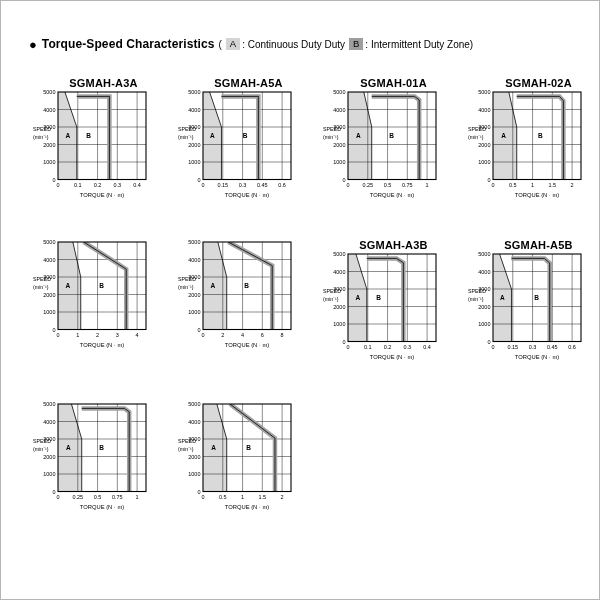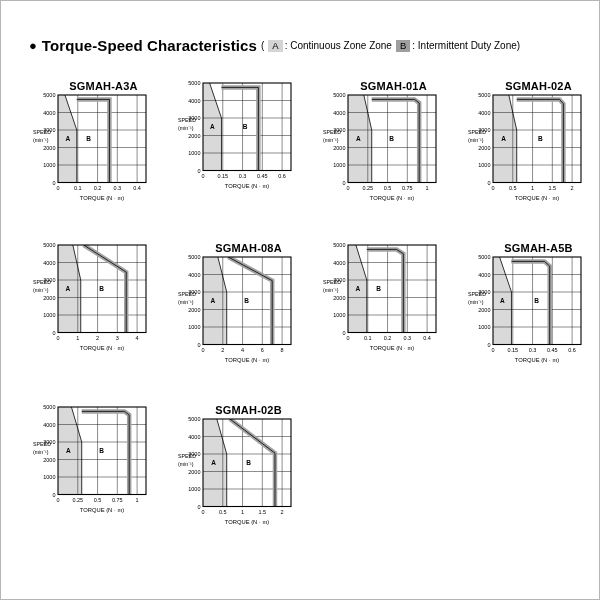--- a/index.html
+++ b/index.html
@@ -4,42 +4,42 @@
 <style>
   html,body{margin:0;padding:0;}
   body{
     width:600px;height:600px;background:#ffffff;
     border:1px solid #b5b5b5;box-sizing:border-box;
     font-family:"Liberation Sans",sans-serif;color:#000;
     overflow:hidden;
   }
   .header{margin:36px 0 0 28px;display:flex;align-items:center;white-space:nowrap;}
   .bullet{font-size:13px;line-height:13px;margin-right:5px;}
-  .header-title{font-size:15px;font-weight:bold;letter-spacing:0.1px;}
+  .header-title{font-size:12px;font-weight:bold;letter-spacing:0.1px;}
   .header-legend{font-size:10px;margin-left:4px;display:flex;align-items:center;}
   .header-legend span{margin-right:2px;}
   .chip{display:inline-block;padding:0 4px;font-size:9.5px;line-height:12px;margin:0 2px;}
   .chip-a{background:#d4d4d4;}
   .chip-b{background:#9e9e9e;}
   .charts{margin:26px 0 0 30px;display:grid;grid-template-columns:repeat(4,145px);row-gap:38px;}
   .chart{width:145px;}
   .chart-title{font-size:11px;font-weight:bold;text-align:center;height:12px;line-height:12px;letter-spacing:0.2px;}
   svg{display:block;}
   svg text{font-family:"Liberation Sans",sans-serif;}
 </style>
 </head>
 <body>
 
 <div class="header">
   <span class="bullet">●</span>
   <span class="header-title">Torque-Speed Characteristics</span>
   <span class="header-legend">
     <span>(</span>
     <span class="chip chip-a">A</span>
-    <span>: Continuous Zone Zone</span>
+    <span>: Continuous Duty Duty</span>
     <span class="chip chip-b">B</span>
     <span>: Intermittent Duty Zone)</span>
   </span>
 </div>
 
 <div class="charts" id="charts">
     <div class="chart">
       <div class="chart-title">SGMAH-A3A</div>
       <svg width="145" height="112" viewBox="0 0 145 112">
         <defs>
@@ -74,20 +74,21 @@
         <text x="46.7752808988764" y="98" font-size="5.5" text-anchor="middle" fill="#000" font-weight="normal">0.1</text>
         <text x="66.5505617977528" y="98" font-size="5.5" text-anchor="middle" fill="#000" font-weight="normal">0.2</text>
         <text x="86.32584269662921" y="98" font-size="5.5" text-anchor="middle" fill="#000" font-weight="normal">0.3</text>
         <text x="106.10112359550563" y="98" font-size="5.5" text-anchor="middle" fill="#000" font-weight="normal">0.4</text>
         <text x="71" y="108" font-size="5.8" text-anchor="middle" fill="#000" font-weight="normal">TORQUE (N · m)</text>
         <text x="2" y="42.37499999999999" font-size="5.3" text-anchor="start" fill="#000" font-weight="normal">SPEED</text>
         <text x="2" y="50.25" font-size="5.3" text-anchor="start" fill="#000" font-weight="normal">(min⁻¹)</text>
       </svg>
     </div>
     <div class="chart">
+      <div class="chart-title">SGMAH-A5A</div>
       <svg width="145" height="112" viewBox="0 0 145 112">
         <defs>
           <clipPath id="clip1">
             <rect x="27" y="3" width="88" height="87.5"></rect>
           </clipPath>
         </defs>
         <g clip-path="url(#clip1)">
           <polygon points="27,90.5 27,3 33.59176029962547,3 45.45692883895131,38 45.45692883895131,90.5" fill="#d9d9d9"></polygon>
           <line x1="46.7752808988764" y1="3" x2="46.7752808988764" y2="90.5" stroke="#1a1a1a" stroke-width="0.5"></line>
           <line x1="66.5505617977528" y1="3" x2="66.5505617977528" y2="90.5" stroke="#1a1a1a" stroke-width="0.5"></line>
@@ -236,21 +237,20 @@
         <text x="46.7752808988764" y="98" font-size="5.5" text-anchor="middle" fill="#000" font-weight="normal">1</text>
         <text x="66.5505617977528" y="98" font-size="5.5" text-anchor="middle" fill="#000" font-weight="normal">2</text>
         <text x="86.32584269662921" y="98" font-size="5.5" text-anchor="middle" fill="#000" font-weight="normal">3</text>
         <text x="106.10112359550561" y="98" font-size="5.5" text-anchor="middle" fill="#000" font-weight="normal">4</text>
         <text x="71" y="108" font-size="5.8" text-anchor="middle" fill="#000" font-weight="normal">TORQUE (N · m)</text>
         <text x="2" y="42.37499999999999" font-size="5.3" text-anchor="start" fill="#000" font-weight="normal">SPEED</text>
         <text x="2" y="50.25" font-size="5.3" text-anchor="start" fill="#000" font-weight="normal">(min⁻¹)</text>
       </svg>
     </div>
     <div class="chart">
-      <div class="chart-title">SGMAH-08A</div>
       <svg width="145" height="112" viewBox="0 0 145 112">
         <defs>
           <clipPath id="clip5">
             <rect x="27" y="3" width="88" height="87.5"></rect>
           </clipPath>
         </defs>
         <g clip-path="url(#clip5)">
           <polygon points="27,90.5 27,3 41.8314606741573,3 50.73033707865169,38 50.73033707865169,90.5" fill="#d9d9d9"></polygon>
           <line x1="46.7752808988764" y1="3" x2="46.7752808988764" y2="90.5" stroke="#1a1a1a" stroke-width="0.5"></line>
           <line x1="66.5505617977528" y1="3" x2="66.5505617977528" y2="90.5" stroke="#1a1a1a" stroke-width="0.5"></line>
@@ -277,20 +277,21 @@
         <text x="46.7752808988764" y="98" font-size="5.5" text-anchor="middle" fill="#000" font-weight="normal">2</text>
         <text x="66.5505617977528" y="98" font-size="5.5" text-anchor="middle" fill="#000" font-weight="normal">4</text>
         <text x="86.32584269662921" y="98" font-size="5.5" text-anchor="middle" fill="#000" font-weight="normal">6</text>
         <text x="106.10112359550561" y="98" font-size="5.5" text-anchor="middle" fill="#000" font-weight="normal">8</text>
         <text x="71" y="108" font-size="5.8" text-anchor="middle" fill="#000" font-weight="normal">TORQUE (N · m)</text>
         <text x="2" y="42.37499999999999" font-size="5.3" text-anchor="start" fill="#000" font-weight="normal">SPEED</text>
         <text x="2" y="50.25" font-size="5.3" text-anchor="start" fill="#000" font-weight="normal">(min⁻¹)</text>
       </svg>
     </div>
     <div class="chart">
+      <div class="chart-title">SGMAH-A3B</div>
       <svg width="145" height="112" viewBox="0 0 145 112">
         <defs>
           <clipPath id="clip6">
             <rect x="27" y="3" width="88" height="87.5"></rect>
           </clipPath>
         </defs>
         <g clip-path="url(#clip6)">
           <polygon points="27,90.5 27,3 34.91011235955056,3 45.78651685393258,38 45.78651685393258,90.5" fill="#d9d9d9"></polygon>
           <line x1="46.7752808988764" y1="3" x2="46.7752808988764" y2="90.5" stroke="#1a1a1a" stroke-width="0.5"></line>
           <line x1="66.5505617977528" y1="3" x2="66.5505617977528" y2="90.5" stroke="#1a1a1a" stroke-width="0.5"></line>
@@ -398,21 +399,20 @@
         <text x="46.7752808988764" y="98" font-size="5.5" text-anchor="middle" fill="#000" font-weight="normal">0.25</text>
         <text x="66.5505617977528" y="98" font-size="5.5" text-anchor="middle" fill="#000" font-weight="normal">0.5</text>
         <text x="86.32584269662921" y="98" font-size="5.5" text-anchor="middle" fill="#000" font-weight="normal">0.75</text>
         <text x="106.10112359550561" y="98" font-size="5.5" text-anchor="middle" fill="#000" font-weight="normal">1</text>
         <text x="71" y="108" font-size="5.8" text-anchor="middle" fill="#000" font-weight="normal">TORQUE (N · m)</text>
         <text x="2" y="42.37499999999999" font-size="5.3" text-anchor="start" fill="#000" font-weight="normal">SPEED</text>
         <text x="2" y="50.25" font-size="5.3" text-anchor="start" fill="#000" font-weight="normal">(min⁻¹)</text>
       </svg>
     </div>
     <div class="chart">
-      <div class="chart-title">SGMAH-02B</div>
       <svg width="145" height="112" viewBox="0 0 145 112">
         <defs>
           <clipPath id="clip9">
             <rect x="27" y="3" width="88" height="87.5"></rect>
           </clipPath>
         </defs>
         <g clip-path="url(#clip9)">
           <polygon points="27,90.5 27,3 40.842696629213485,3 50.73033707865169,38 50.73033707865169,90.5" fill="#d9d9d9"></polygon>
           <line x1="46.7752808988764" y1="3" x2="46.7752808988764" y2="90.5" stroke="#1a1a1a" stroke-width="0.5"></line>
           <line x1="66.5505617977528" y1="3" x2="66.5505617977528" y2="90.5" stroke="#1a1a1a" stroke-width="0.5"></line>

